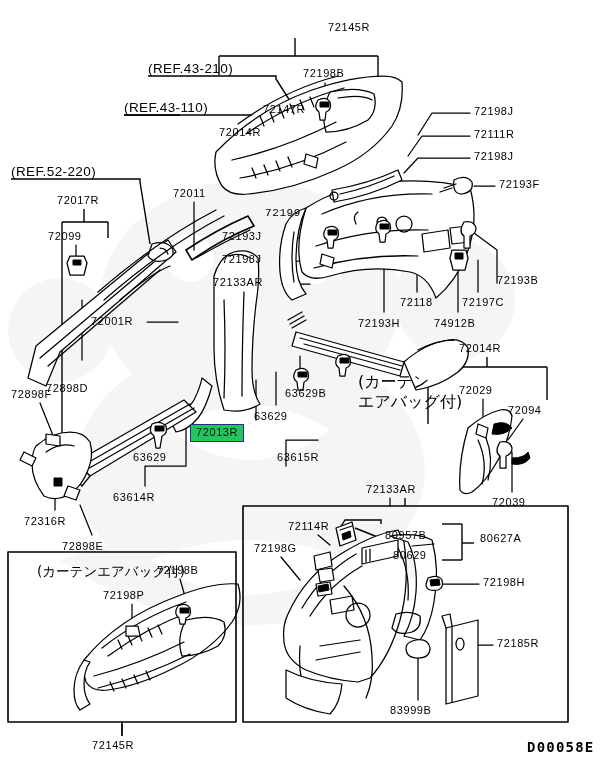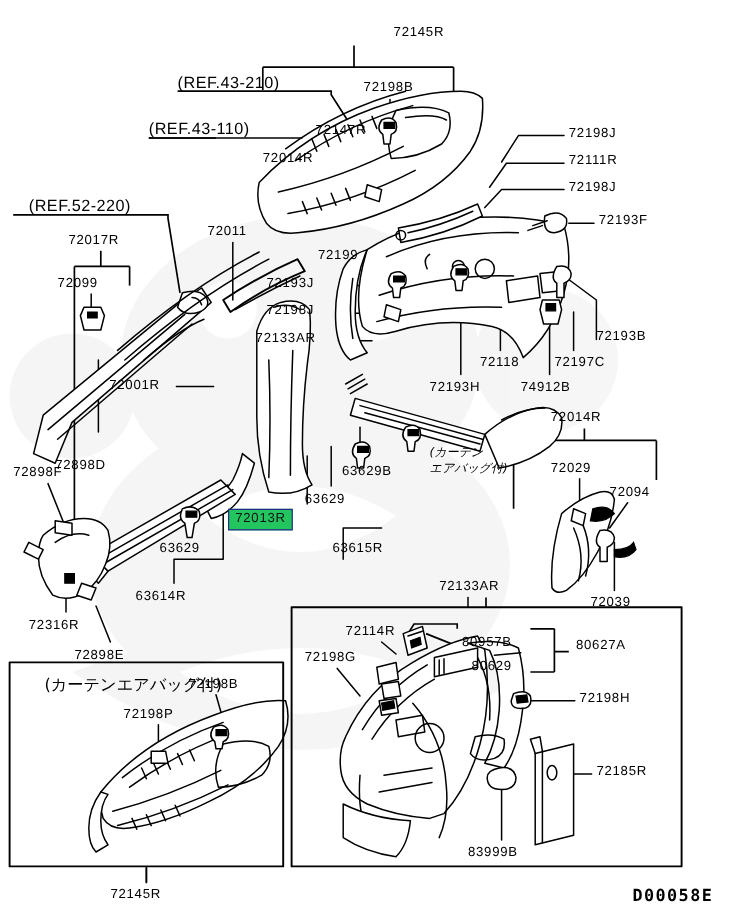--- a/index.html
+++ b/index.html
@@ -29,24 +29,23 @@
     font-weight:400;
   }
   .ref{
     font-size:13.5px;letter-spacing:.4px;
   }
   .jp{
     font-size:13.5px;letter-spacing:0px;
     font-family:"DejaVu Sans",sans-serif;
   }
   .jp2{
-    font-size:10px;letter-spacing:0px;
+    font-size:16px;letter-spacing:0px;
     font-family:"DejaVu Sans",sans-serif;
     line-height:1.28;
-    font-style:italic;
   }
   .code{
     font-family:"DejaVu Sans Mono","Liberation Mono",monospace;
     font-size:14px;letter-spacing:1.2px;font-weight:bold;
   }
   
   .hl{
     background:#22c55e;
     border:1.6px solid #2a2a8c;
     padding:2px 5px 3px 5px;
@@ -423,40 +422,40 @@
       <rect x="243" y="506" width="325" height="216"></rect>
     </g>
     <g class="ul">
       <path d="M122 722 L122 736"></path>
       <path d="M405 498 L405 506"></path>
     </g>
   </svg>
 
   <div class="lbl ref" style="left:148px;top:62px;">(REF.43-210)</div>
   <div class="lbl ref" style="left:124px;top:101px;">(REF.43-110)</div>
-  <div class="lbl ref" style="left:24px;top:165px;">(REF.52-220)</div>
+  <div class="lbl ref" style="left:11px;top:165px;">(REF.52-220)</div>
 
   <div class="lbl jp2" style="left:358px;top:372px;">
     <div>(カーテン</div>
     <div>エアバッグ付)</div>
   </div>
   <div class="lbl jp" style="left:12px;top:565px;margin-left:25px;">(カーテンエアバッグ付)</div>
 
   <div id="callout-layer">
       <div class="lbl" style="left: 328px; top: 22px;">72145R</div>
       <div class="lbl" style="left: 303px; top: 68px;">72198B</div>
       <div class="lbl" style="left: 263px; top: 104px;">72147R</div>
       <div class="lbl" style="left: 219px; top: 127px;">72014R</div>
       <div class="lbl" style="left: 474px; top: 106px;">72198J</div>
       <div class="lbl" style="left: 474px; top: 129px;">72111R</div>
       <div class="lbl" style="left: 474px; top: 151px;">72198J</div>
       <div class="lbl" style="left: 499px; top: 179px;">72193F</div>
       <div class="lbl" style="left: 57px; top: 195px;">72017R</div>
       <div class="lbl" style="left: 173px; top: 188px;">72011</div>
-      <div class="lbl" style="left: 265px; top: 208px;">72199</div>
+      <div class="lbl" style="left: 265px; top: 208px; font-family: Liberation Mono, monospace;">72199</div>
       <div class="lbl" style="left: 48px; top: 231px;">72099</div>
       <div class="lbl" style="left: 222px; top: 231px;">72193J</div>
       <div class="lbl" style="left: 222px; top: 254px;">72198J</div>
       <div class="lbl" style="left: 497px; top: 275px;">72193B</div>
       <div class="lbl" style="left: 213px; top: 277px;">72133AR</div>
       <div class="lbl" style="left: 91px; top: 316px;">72001R</div>
       <div class="lbl" style="left: 400px; top: 297px;">72118</div>
       <div class="lbl" style="left: 462px; top: 297px;">72197C</div>
       <div class="lbl" style="left: 358px; top: 318px;">72193H</div>
       <div class="lbl" style="left: 434px; top: 318px;">74912B</div>

